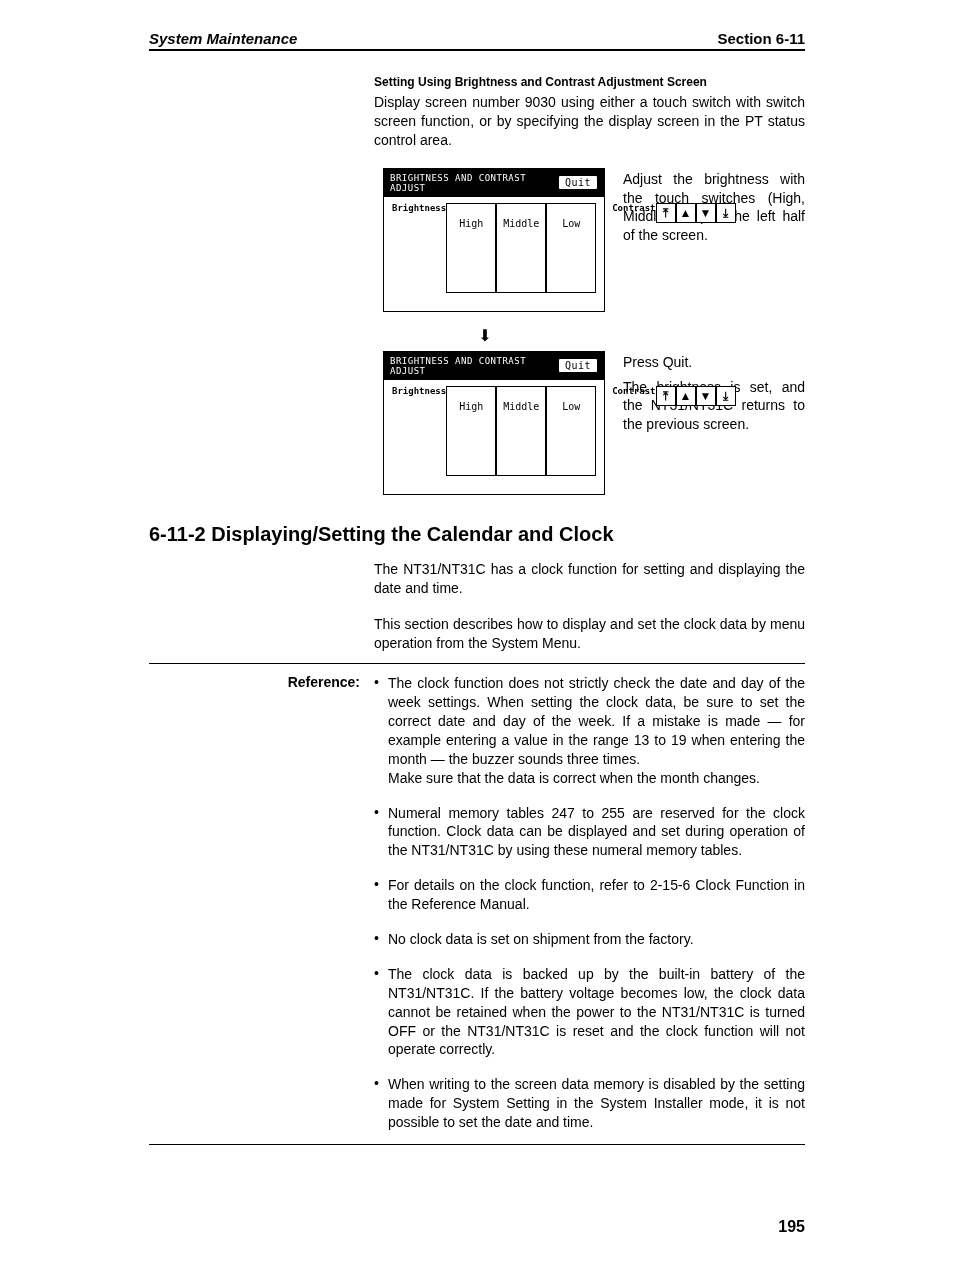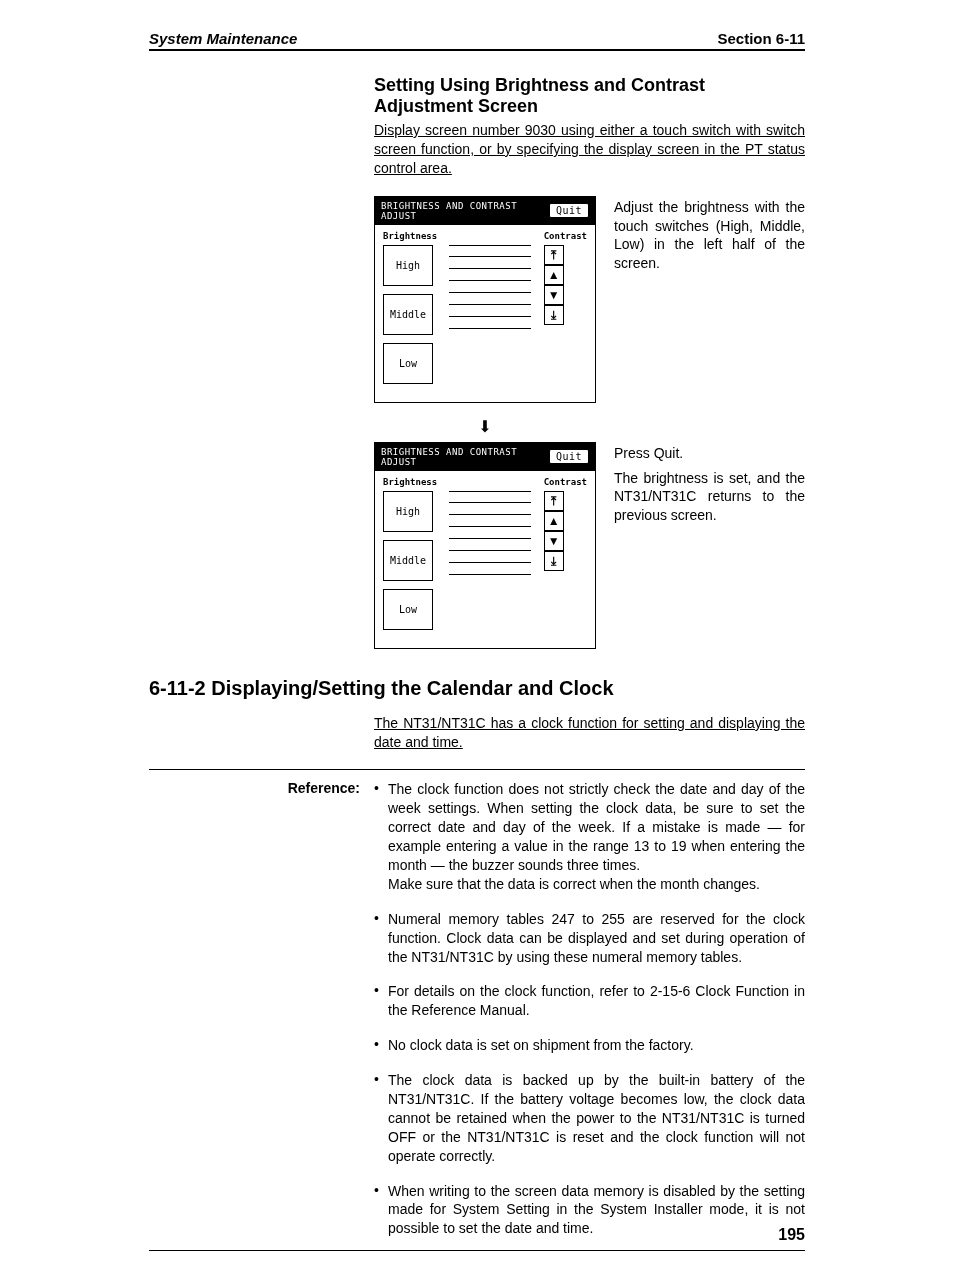--- a/index.html
+++ b/index.html
@@ -35,46 +35,46 @@
     font-weight: bold;
     font-size: 15px;
   }
   .content-block {
     margin-left: 225px;
     margin-bottom: 18px;
   }
   .bold-heading {
     font-weight: bold;
     margin-bottom: 4px;
-    font-size: 18px;
+    font-size: 12px;
   }
   .body-text {
     line-height: 1.35;
     text-align: justify;
-    text-decoration: underline;
   }
   .fig-row {
     display: flex;
     gap: 18px;
     margin-left: 225px;
     margin-bottom: 14px;
     align-items: flex-start;
   }
   .fig-caption {
     flex: 1;
     line-height: 1.35;
     text-align: justify;
     padding-top: 2px;
   }
   
   .mini-screen {
     width: 222px;
     border: 1px solid #000;
     background: #f97316;
     position: relative;
+    margin-left: 9px;
   }
   .mini-title {
     background: #000;
     color: #fff;
     font-family: monospace;
     font-size: 9px;
     padding: 4px 6px 4px 6px;
     display: flex;
     justify-content: space-between;
     align-items: center;
@@ -89,21 +89,21 @@
     padding: 1px 6px;
     border-radius: 2px;
   }
   .mini-body {
     background: #fff;
     display: flex;
     padding: 6px 8px 10px 8px;
     gap: 8px;
     justify-content: space-between;
   }
-  .mini-col { display: flex; flex-direction: column; }
+  .mini-col { display: flex; flex-direction: row; justify-content: center; }
   .mini-label {
     font-family: monospace;
     font-size: 9px;
     font-weight: bold;
     margin-bottom: 4px;
   }
   .level-btn {
     border: 1px solid #000;
     font-family: monospace;
     font-size: 10px;
@@ -180,21 +180,21 @@
     flex-shrink: 0;
   }
   .bullet-text {
     flex: 1;
     line-height: 1.35;
     text-align: justify;
   }
   .italic { }
   .page-num {
     position: absolute;
-    bottom: 24px;
+    bottom: 32px;
     right: 65px;
     font-weight: bold;
     font-size: 16px;
   }
 </style>
 </head>
 <body>
 
 <div class="page">
 
@@ -277,20 +277,21 @@
     </div>
     <div class="fig-caption">
       <div style="margin-bottom:6px;">Press Quit.</div>
       <div>The brightness is set, and the NT31/NT31C returns to the previous screen.</div>
     </div>
   </div>
 
   <div class="section-heading">6-11-2 Displaying/Setting the Calendar and Clock</div>
 
   <div class="content-block body-text">The NT31/NT31C has a clock function for setting and displaying the date and time.</div>
+  <div class="content-block body-text" style="margin-bottom:10px;">This section describes how to display and set the clock data by menu operation from the System Menu.</div>
 
   <div class="ref-block">
     <div class="ref-label">Reference:</div>
     <div class="ref-content">
 
       <div class="bullet-item">
         <div class="bullet-marker">•</div>
         <div class="bullet-text">
           <span>The clock function does not strictly check the date and day of the week settings. When setting the clock data, be sure to set the correct date and day of the week. If a mistake is made — for example entering a value in the range 13 to 19 when entering the month — the buzzer sounds three times.</span><br>
           <span>Make sure that the data is correct when the month changes.</span>

